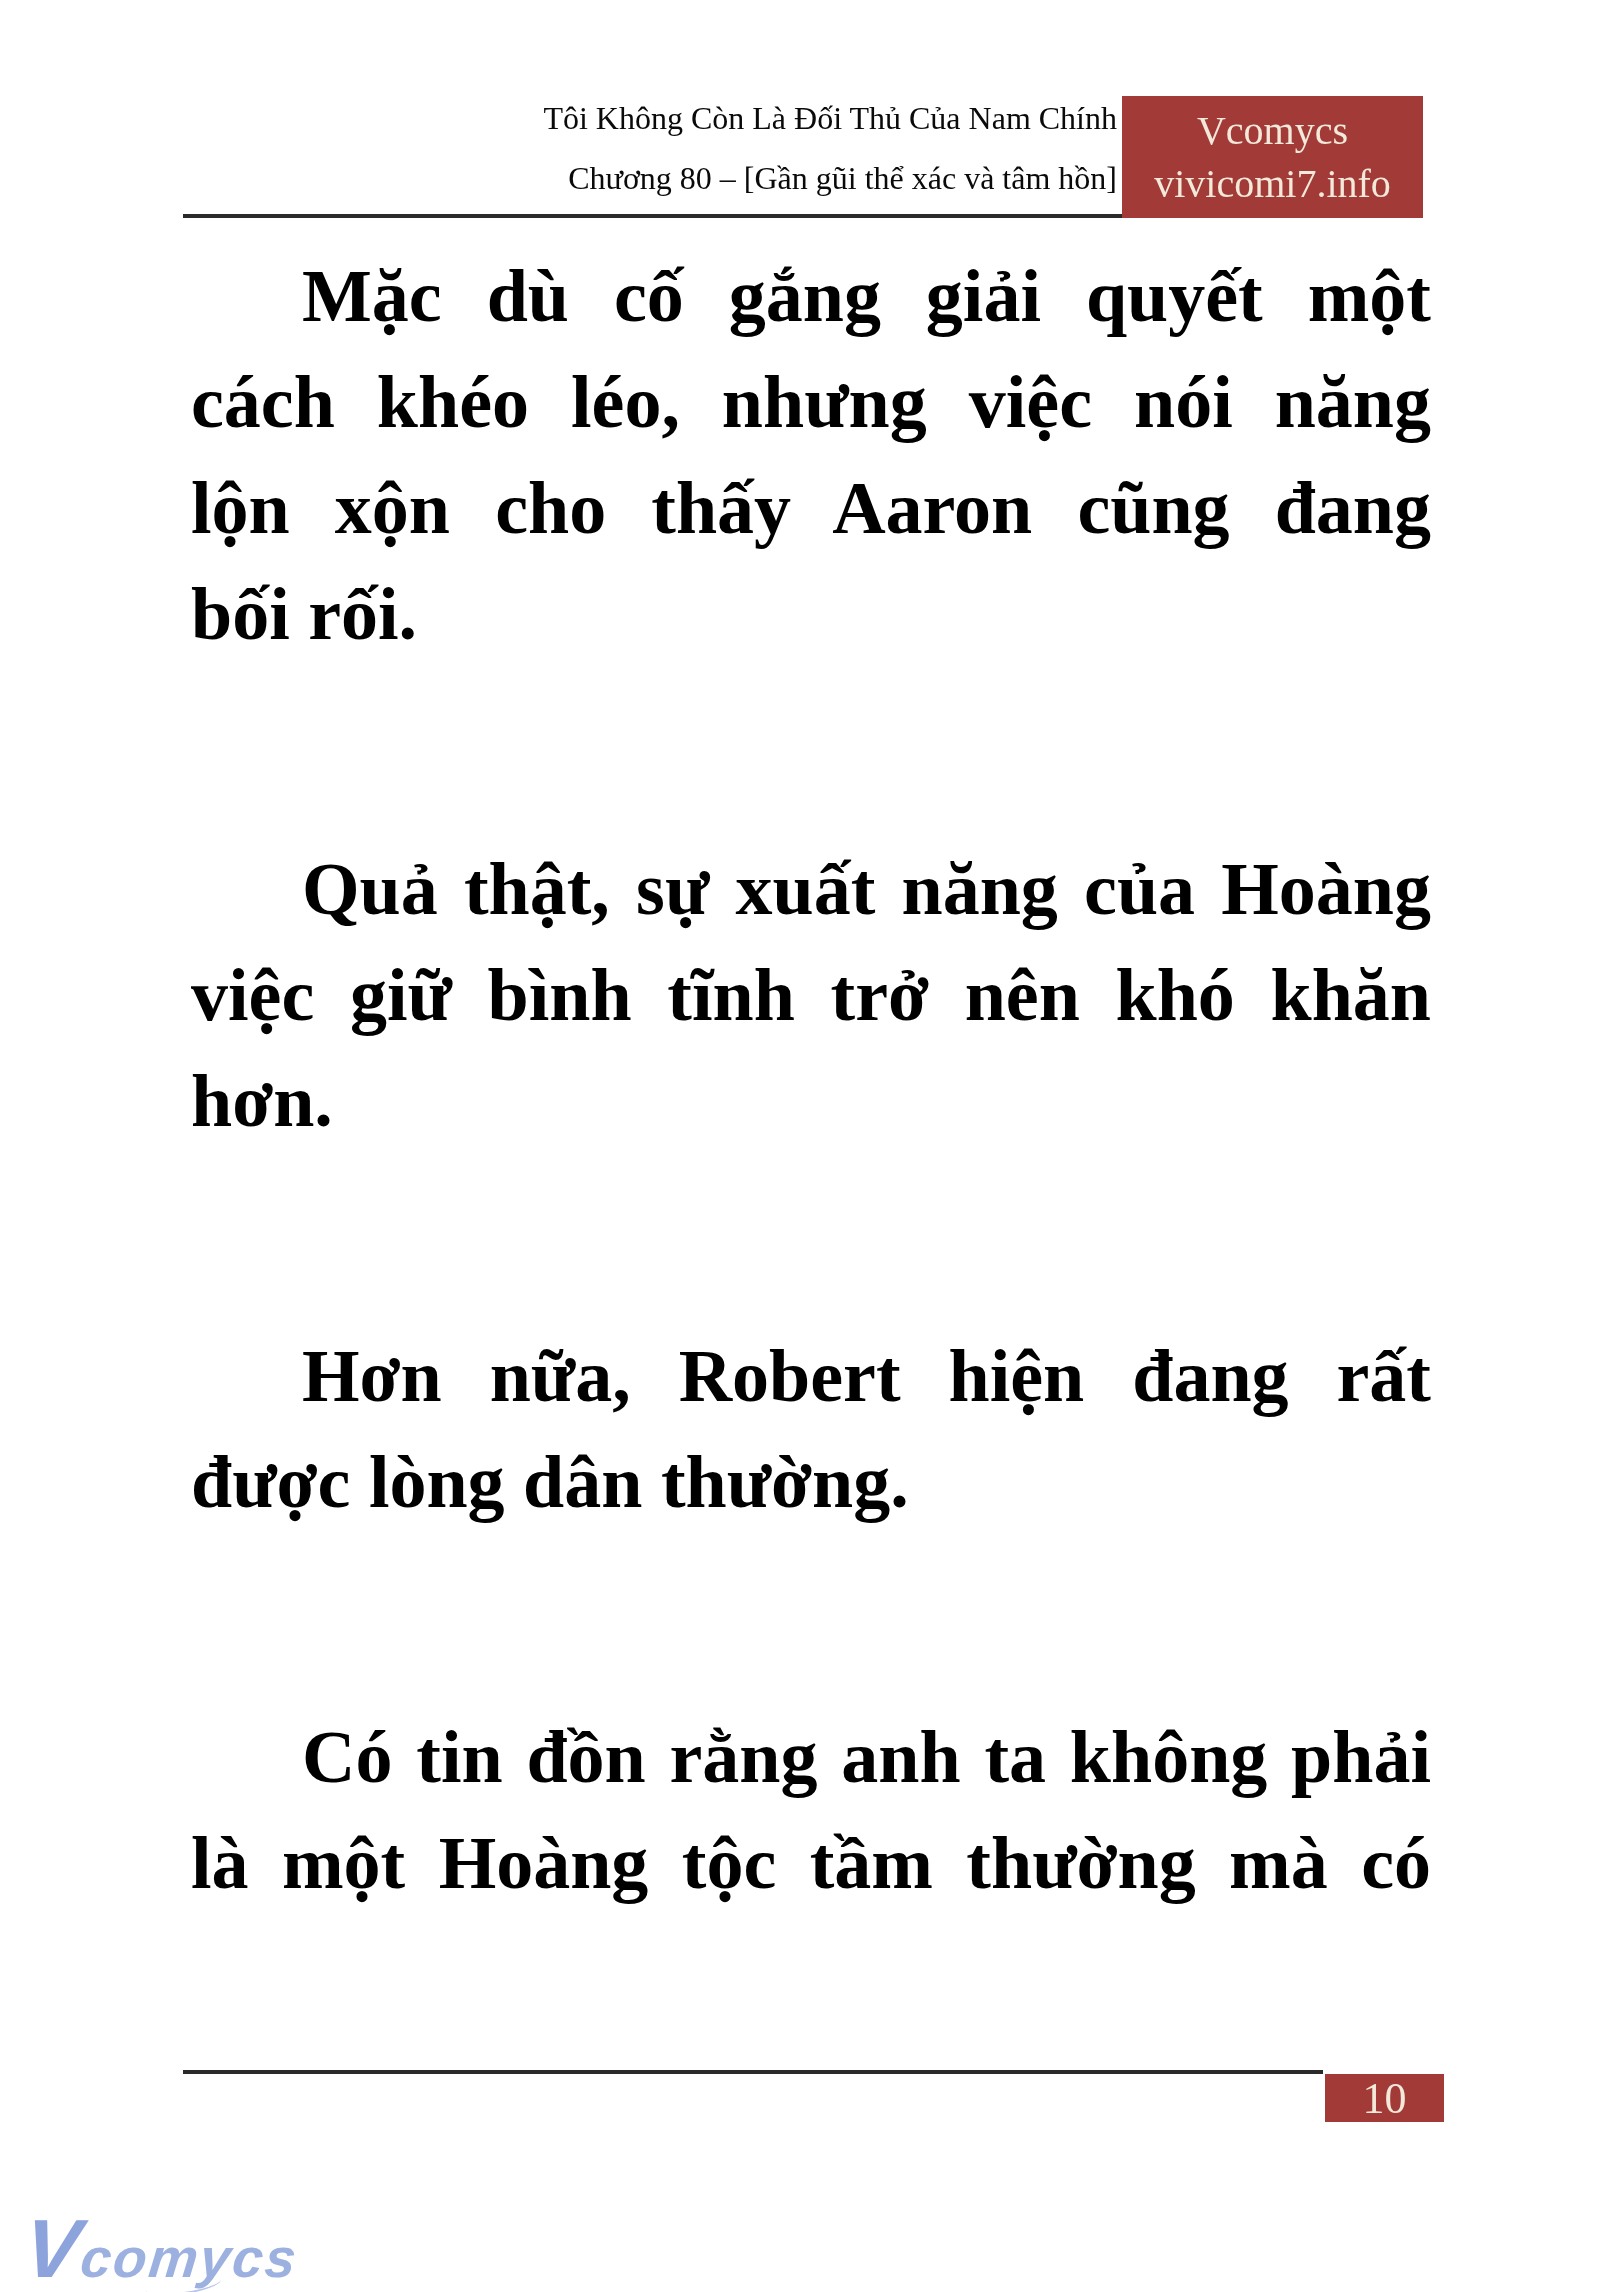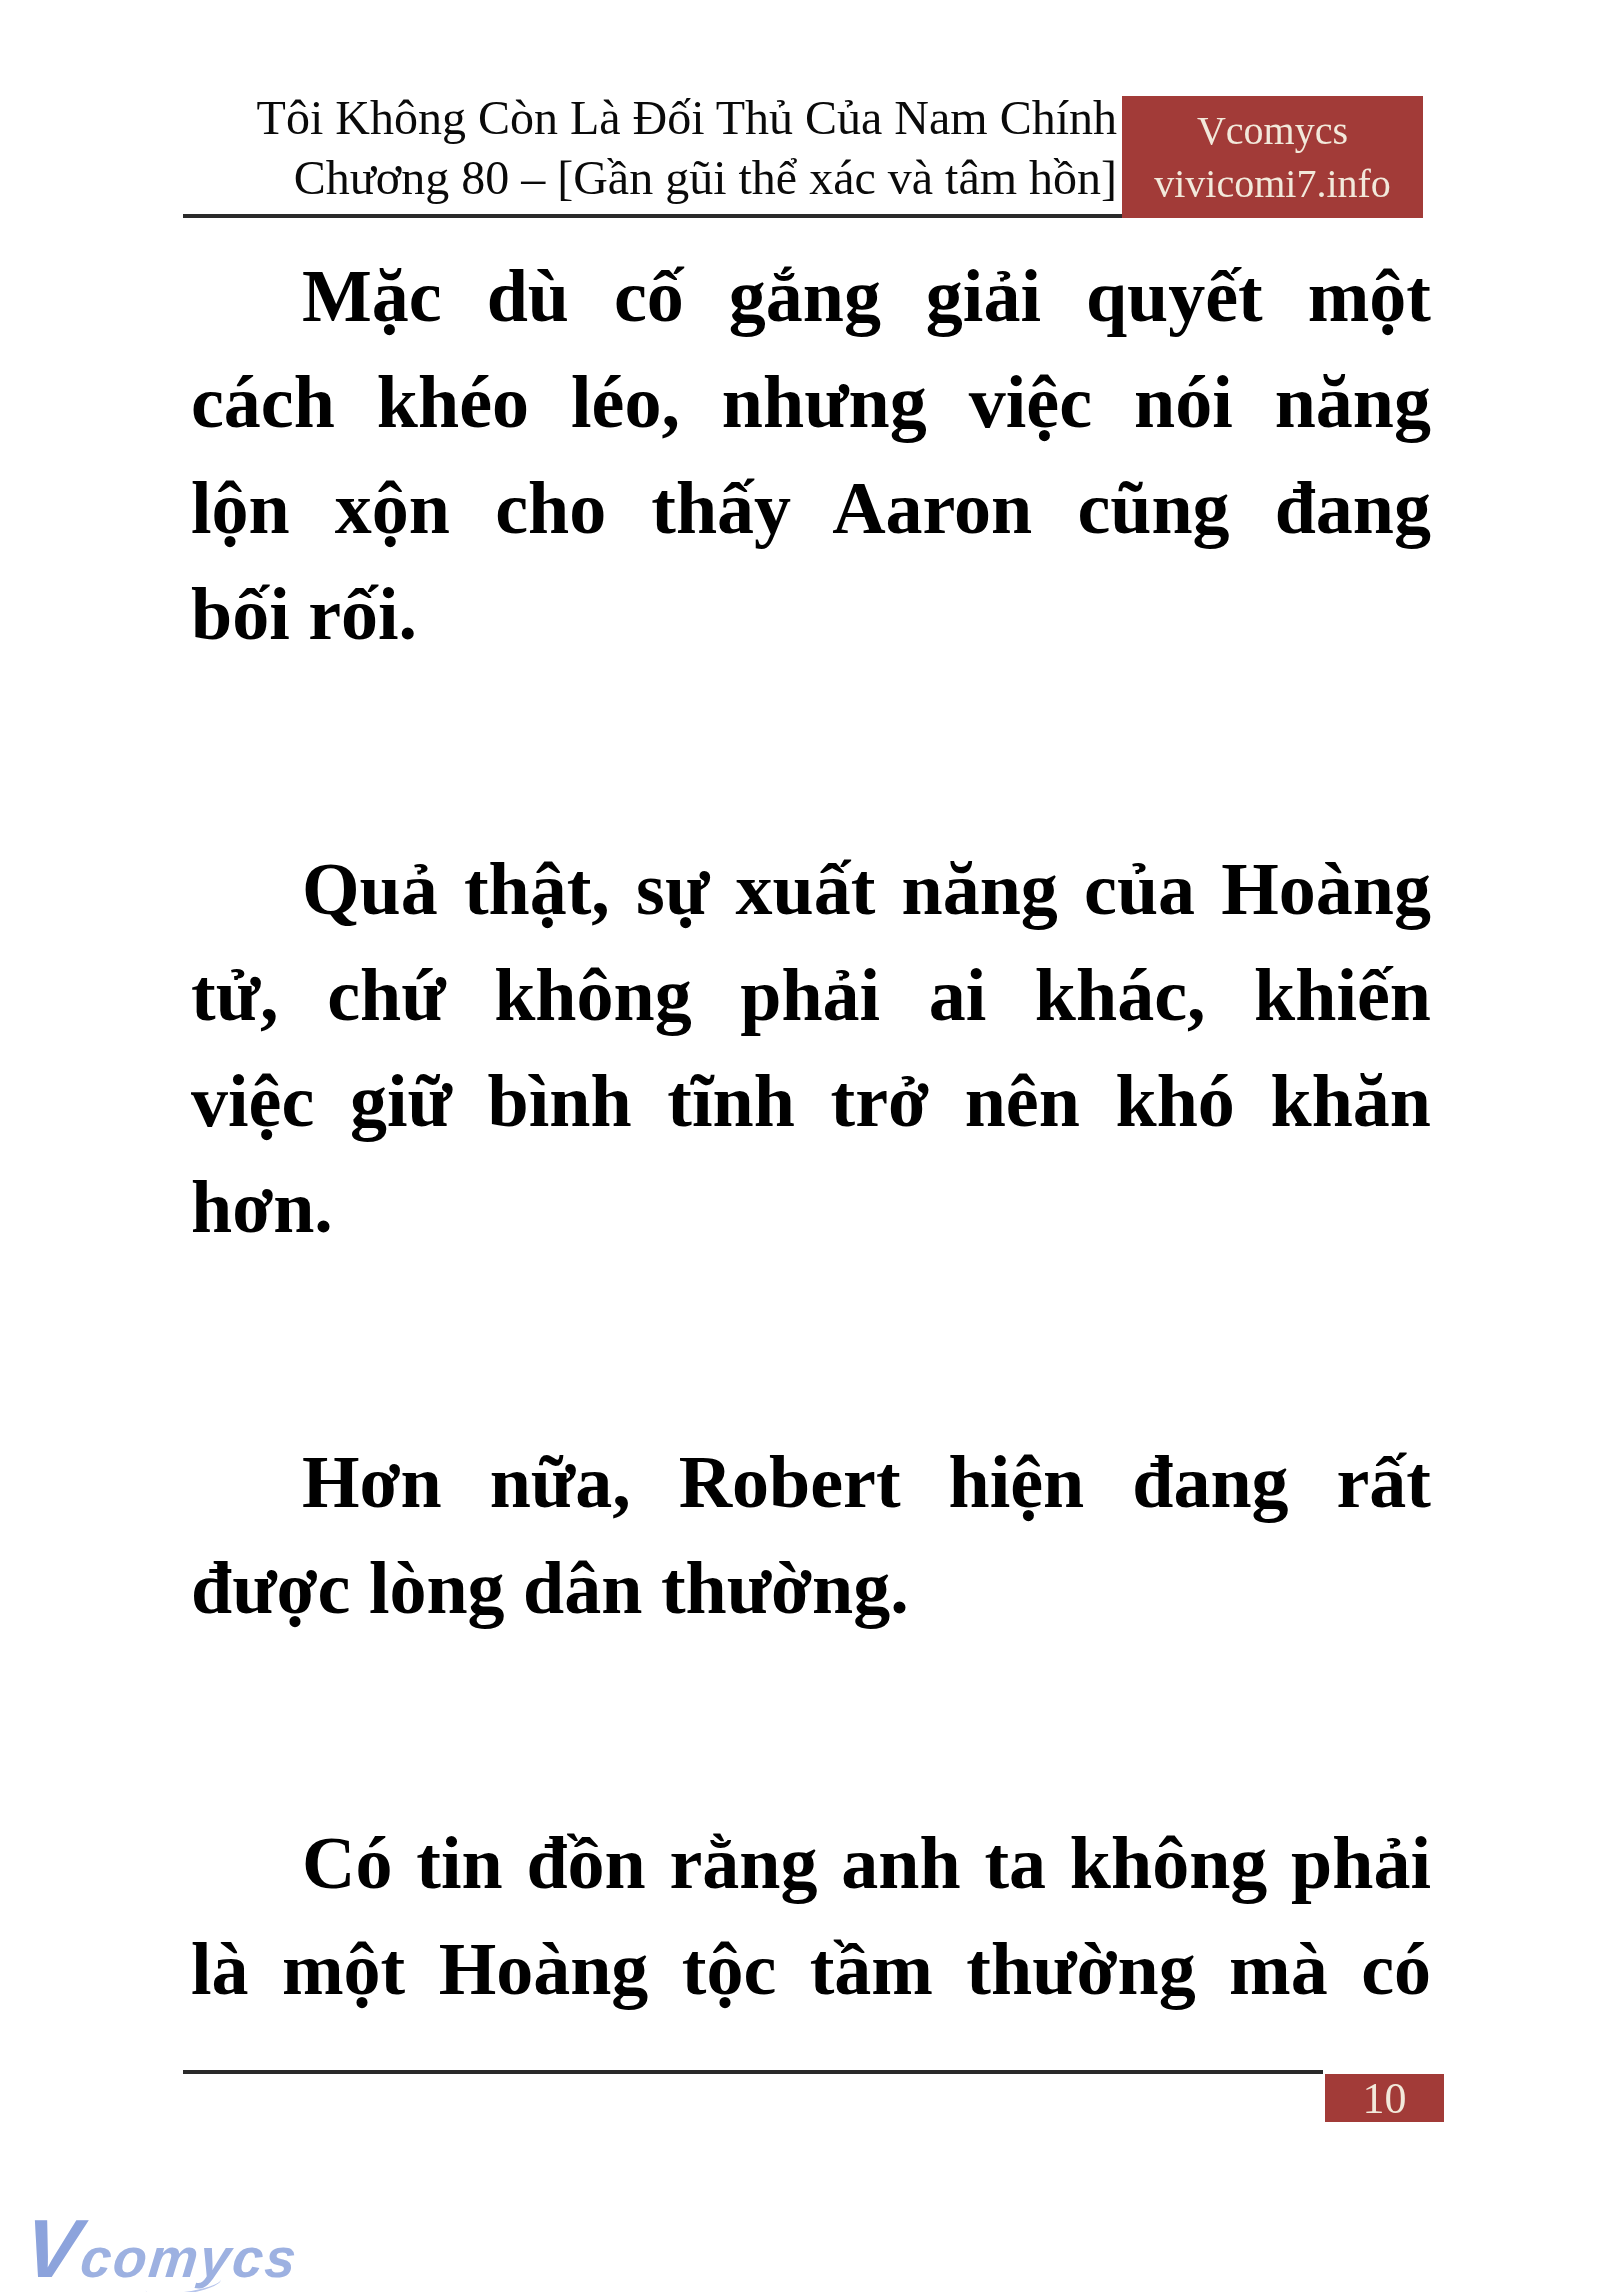--- a/index.html
+++ b/index.html
@@ -13,21 +13,21 @@
     color: #000;
   }
 
   
   .header-text {
     position: absolute;
     left: 183px;
     top: 88px;
     width: 934px;
     text-align: right;
-    font-size: 48px;
+    font-size: 32px;
     line-height: 60px;
     color: #0a0a0a;
   }
   .header-rule {
     position: absolute;
     left: 183px;
     top: 214px;
     width: 939px;
     height: 3.9px;
     background: #2a2a2a;
@@ -147,21 +147,20 @@
 
   <div class="body-text">
     <div class="para">
       <div class="line first">Mặc dù cố gắng giải quyết một</div>
       <div class="line">cách khéo léo, nhưng việc nói năng</div>
       <div class="line">lộn xộn cho thấy Aaron cũng đang</div>
       <div class="line end">bối rối.</div>
     </div>
     <div class="para">
       <div class="line first">Quả thật, sự xuất năng của Hoàng</div>
-      <div class="line">tử, chứ không phải ai khác, khiến</div>
       <div class="line">việc giữ bình tĩnh trở nên khó khăn</div>
       <div class="line end">hơn.</div>
     </div>
     <div class="para">
       <div class="line first">Hơn nữa, Robert hiện đang rất</div>
       <div class="line end">được lòng dân thường.</div>
     </div>
     <div class="para">
       <div class="line first">Có tin đồn rằng anh ta không phải</div>
       <div class="line">là một Hoàng tộc tầm thường mà có</div>

